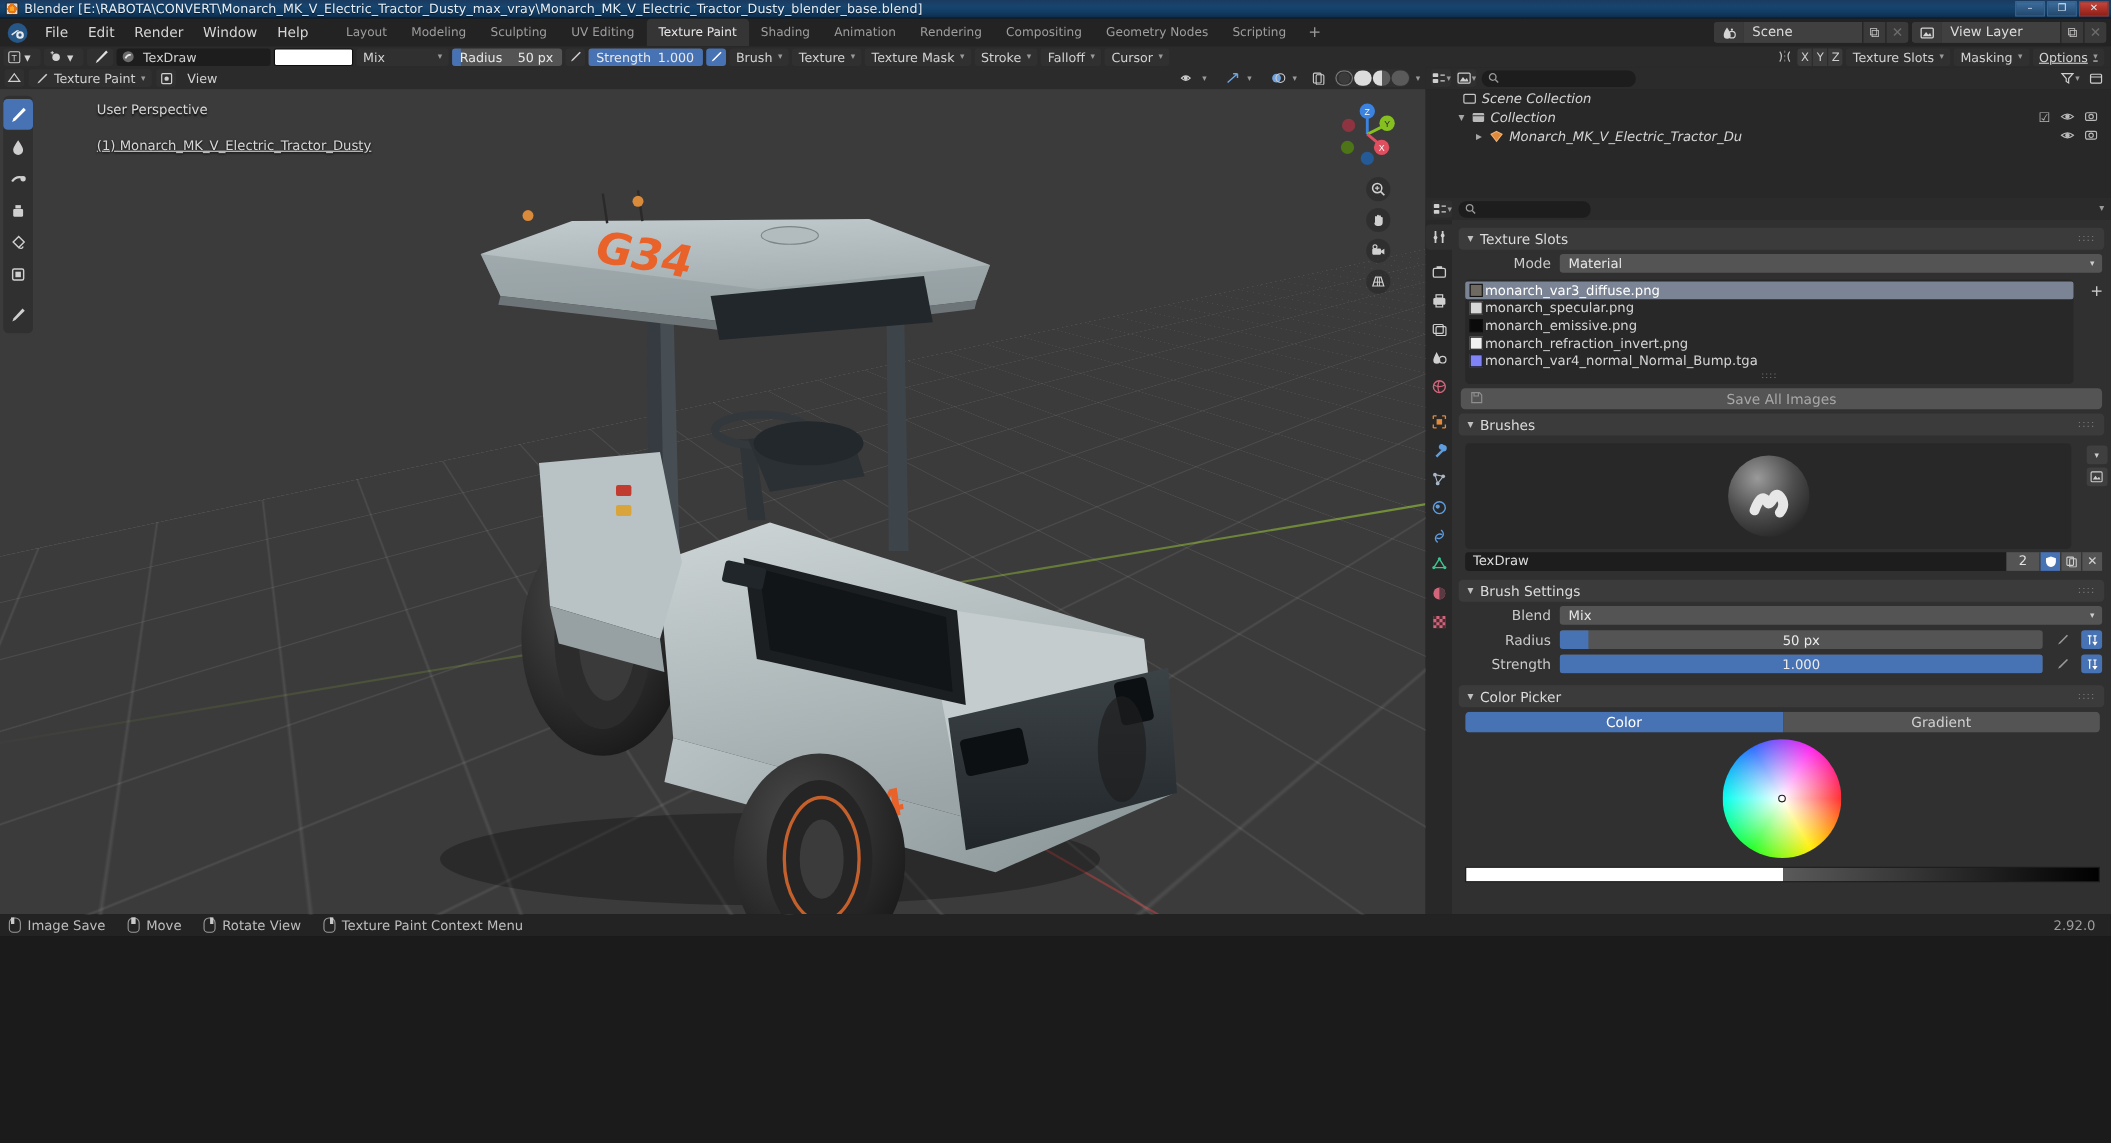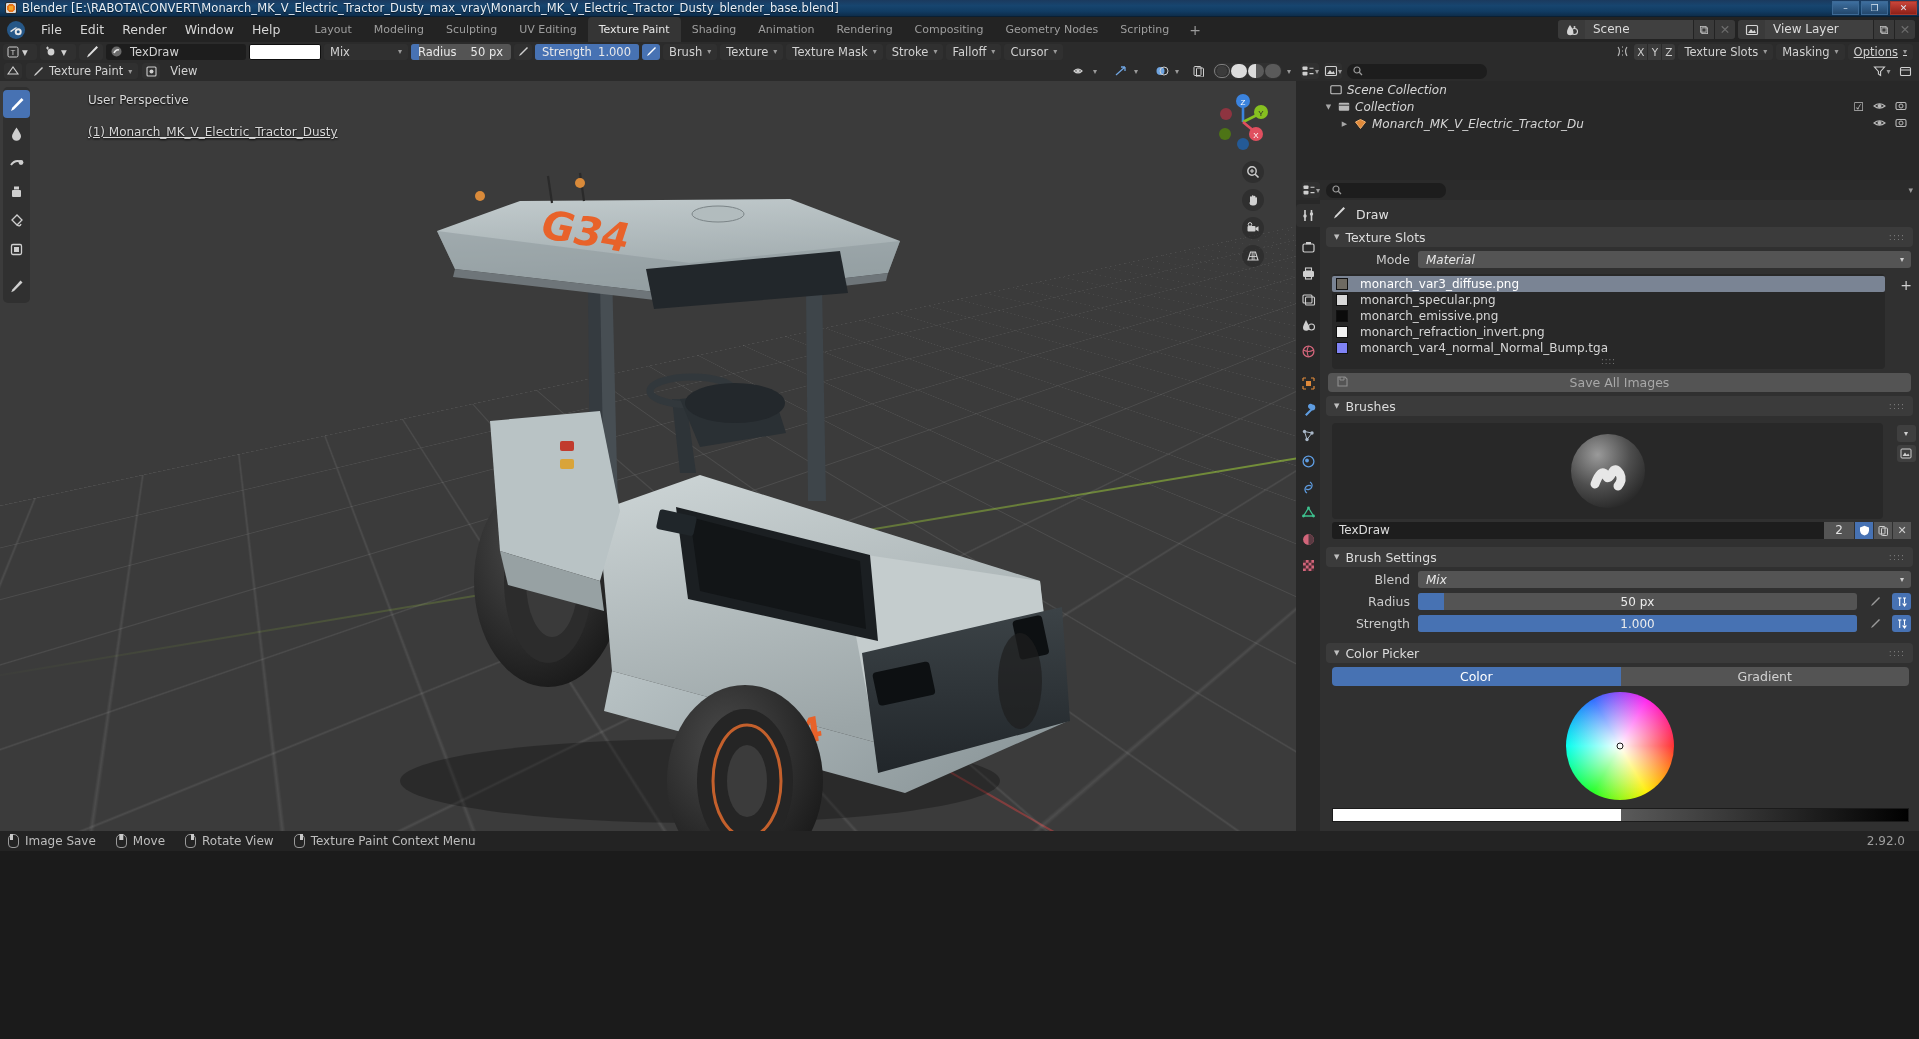--- a/index.html
+++ b/index.html
@@ -118,24 +118,24 @@
   #tabcol .pt.active { background:#303030; border-radius:4px 0 0 4px;}
   #propbody { position:absolute; left:24px; top:20px; right:0; bottom:0; background:#303030;
     overflow:hidden; padding:4px 0 0 0;}
   .sect-hdr { display:flex; align-items:center; gap:6px; height:20px; padding:0 8px; font-size:12.5px;
     color:#dcdcdc; background:#3b3b3b; border-radius:4px; margin:3px 6px;}
   .sect-hdr .tri { font-size:7px; color:#c0c0c0;}
   .sect-hdr .grip { margin-left:auto; color:#7d7d7d; font-size:9px; letter-spacing:1px;}
   .row { display:flex; align-items:center; height:19px; margin:3px 8px; gap:8px; font-size:12.5px;}
   .row .lbl { width:82px; text-align:right; color:#cacaca; flex:0 0 auto;}
   .ctrl { flex:1; height:17px; background:#545454; border-radius:3px; display:flex; align-items:center;
-    padding:0 8px; font-size:12px; color:#e6e6e6; position:relative;font-style:italic;}
+    padding:0 8px; font-size:12px; color:#e6e6e6; position:relative;}
   .ctrl .caret { position:absolute; right:7px; font-size:8px; color:#cfcfcf;}
   .listbox { margin:2px 8px 0 12px; background:#282828; border-radius:4px; padding:2px 0; }
-  .lrow { display:flex; align-items:center; height:16px; gap:12px; padding:0 4px; font-size:12px; color:#d6d6d6;}
+  .lrow { display:flex; align-items:center; height:16px; gap:2px; padding:0 4px; font-size:12px; color:#d6d6d6;}
   .lrow.sel { background:#7a8494; color:#fff; border-radius:2px;}
   .lrow .sw { width:12px;height:12px; border:1px solid #111; flex:0 0 auto;}
   .btn-wide { margin:4px 8px; height:19px; background:#545454; border-radius:4px; display:flex;
     align-items:center; justify-content:center; font-size:12.5px; color:#a8a8a8; position:relative;}
   .preview { margin:4px 10px 0 12px; height:96px; background:#282828; border-radius:4px;
     display:flex; align-items:center; justify-content:center;}
   .brushname { display:flex; align-items:center; margin:3px 8px 0 12px; height:17px; gap:0;}
   .brushname .nm { flex:1; background:#1d1d1d; border-radius:3px 0 0 3px; padding:0 7px; font-size:12px;
     line-height:17px; color:#dcdcdc;}
   .brushname .ct { width:30px; background:#545454; text-align:center; font-size:12px; line-height:17px; color:#e2e2e2;}
@@ -799,28 +799,20 @@
     <div class="pt">
       <svg width="15" height="15" viewBox="0 0 15 15">
           <rect x="2" y="2" width="11" height="11" fill="#d2657a"></rect>
           <path d="M2 2 h2.8 v2.8 h-2.8z M7.6 2 h2.8 v2.8 h-2.8z M4.8 4.8 h2.8 v2.8 h-2.8z M10.4 4.8 h2.6 v2.8 h-2.6z M2 7.6 h2.8 v2.8 h-2.8z M7.6 7.6 h2.8 v2.8 h-2.8z M4.8 10.4 h2.8 v2.6 h-2.8z M10.4 10.4 h2.6 v2.6 h-2.6z" fill="#4a2b33"></path>
         </svg>
     </div>
   </div>
 
   <div id="propbody">
 
-    <div class="row" style="margin-top:1px;">
-      <span style="width:20px;flex:0 0 auto; text-align:center;">
-        <svg width="16" height="14" viewBox="0 0 16 14">
-            <path d="M13.5 1 L15 2.5 L6.5 11 L4 12.5 L5.2 9.8z" fill="#d8d8d8"></path>
-          </svg>
-      </span>
-      <span style="font-size:12.5px;color:#e0e0e0;">Draw</span>
-    </div>
 
     <div class="sect-hdr">
       <span class="tri">▼</span>
       <span>Texture Slots</span>
       <span class="grip">::::</span>
     </div>
 
     <div class="row">
       <span class="lbl">Mode</span>
       <div class="ctrl">

